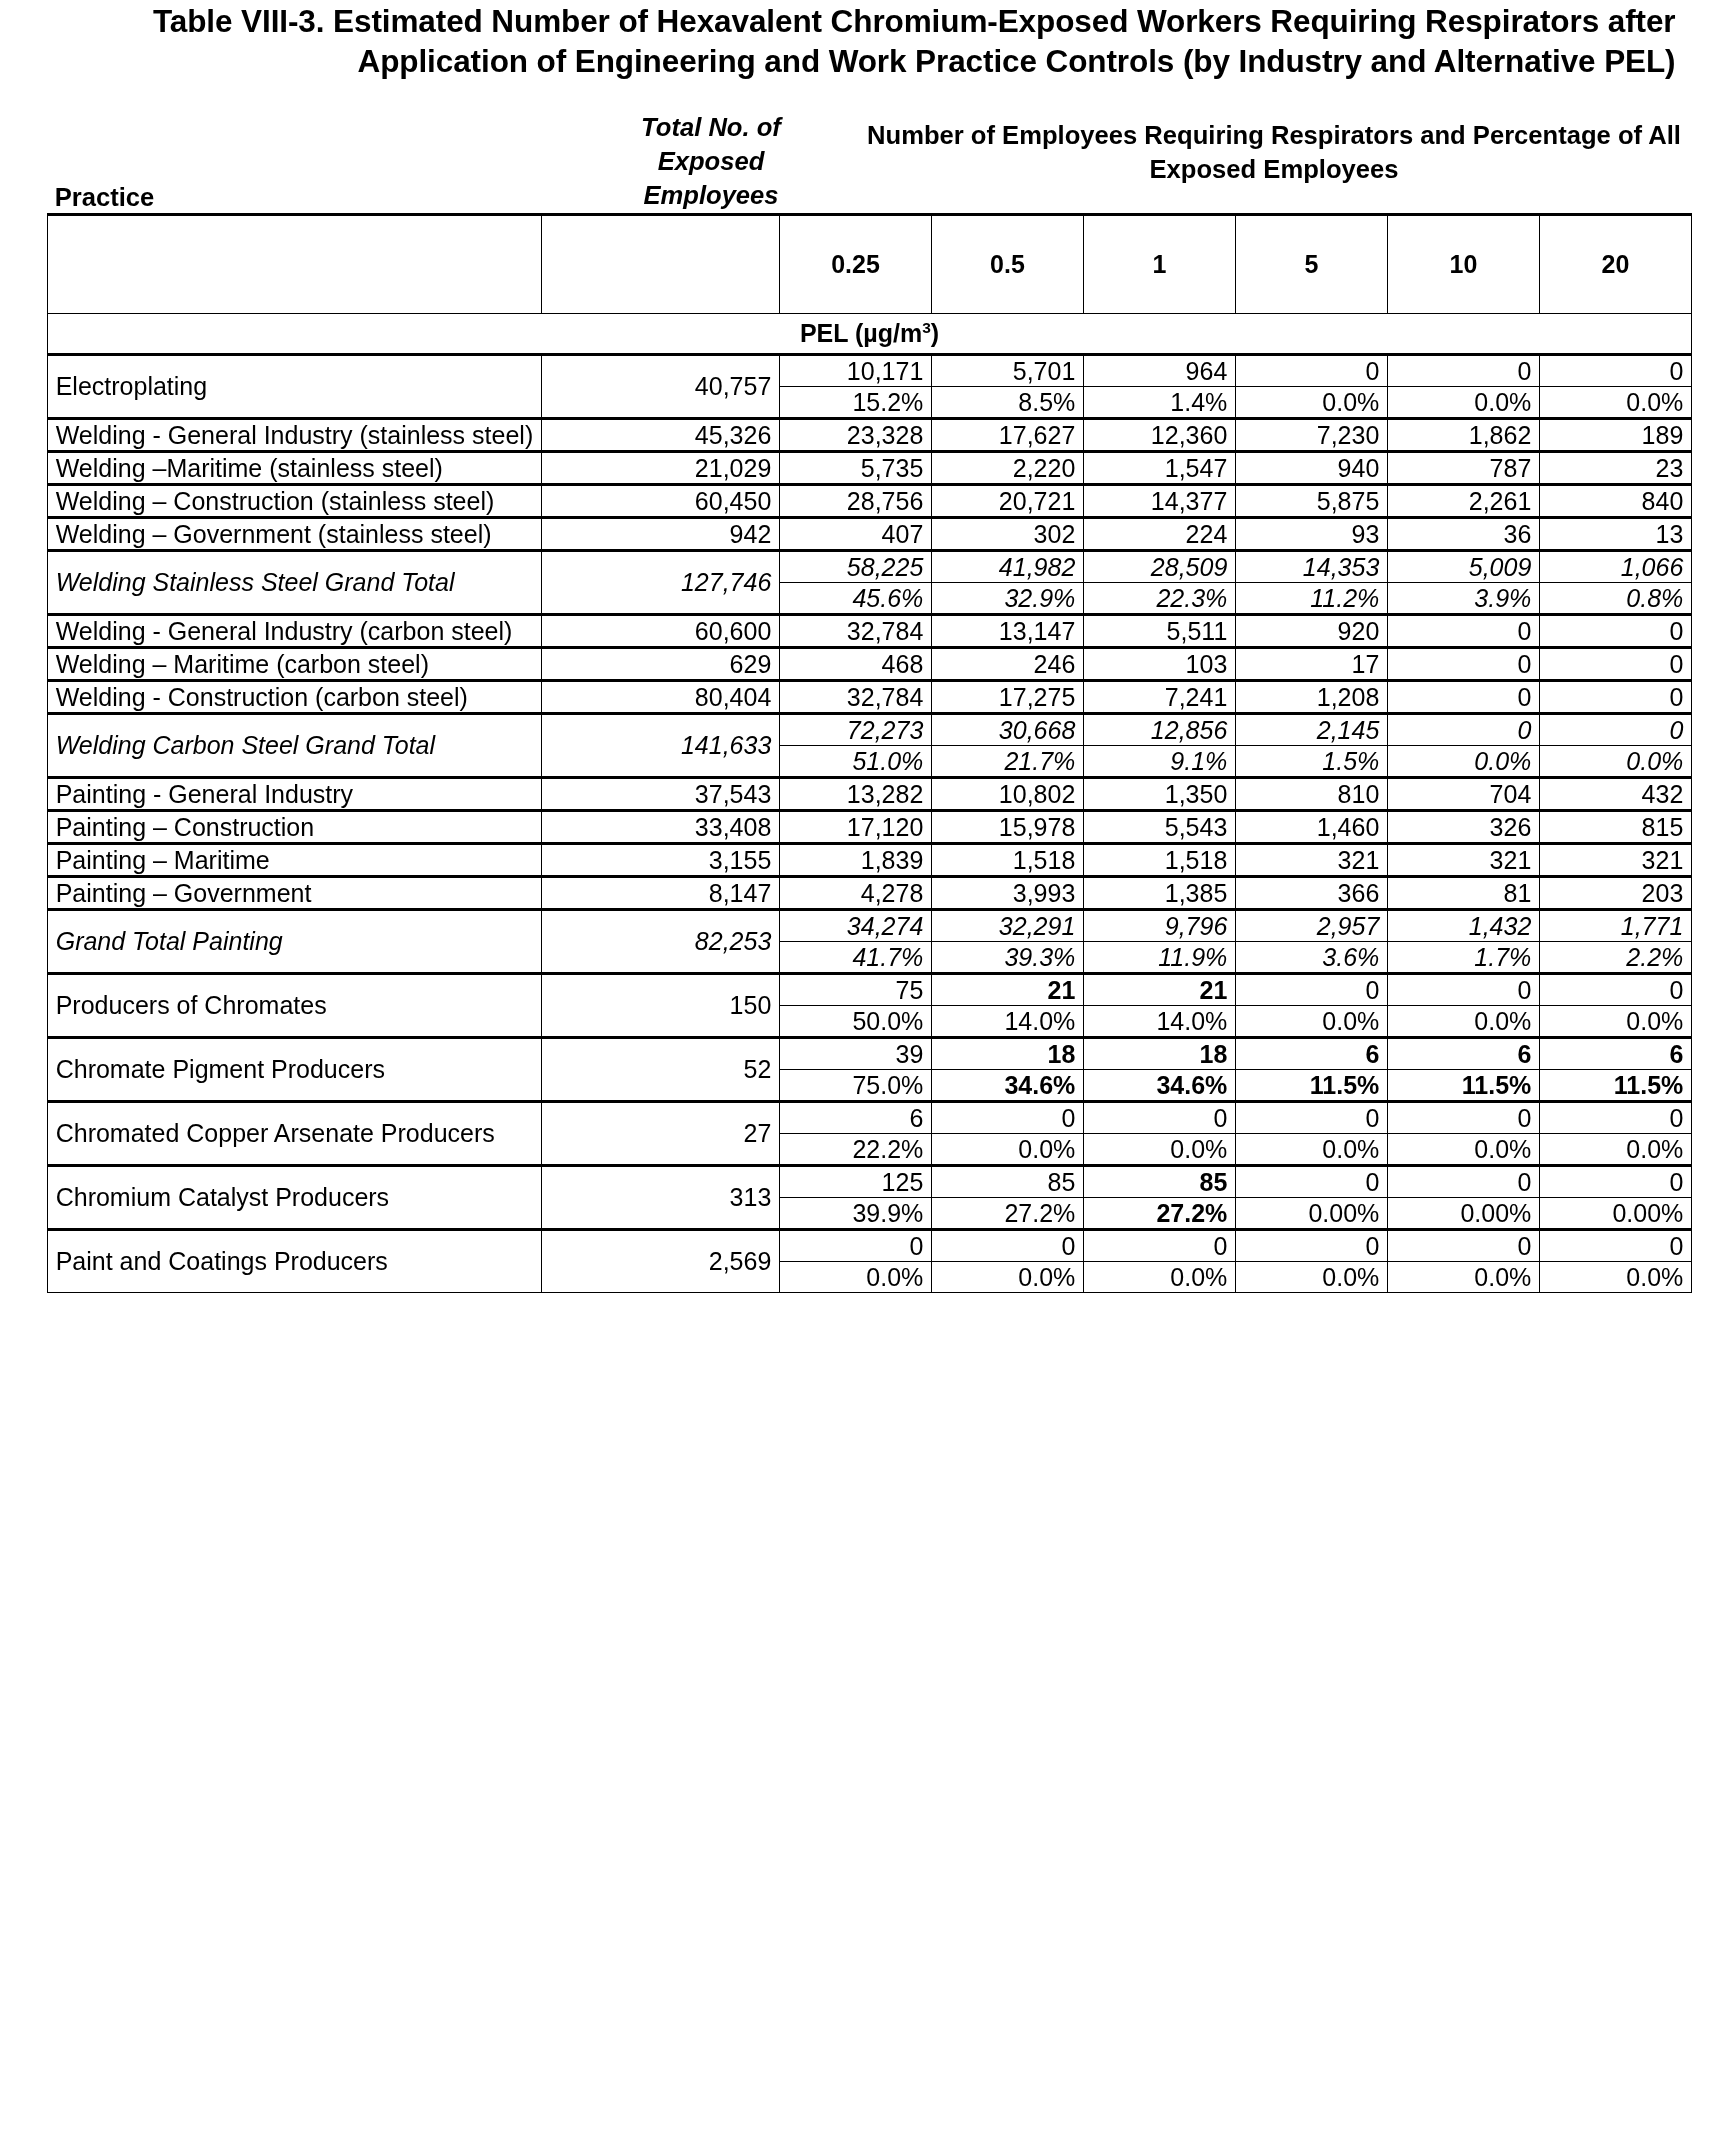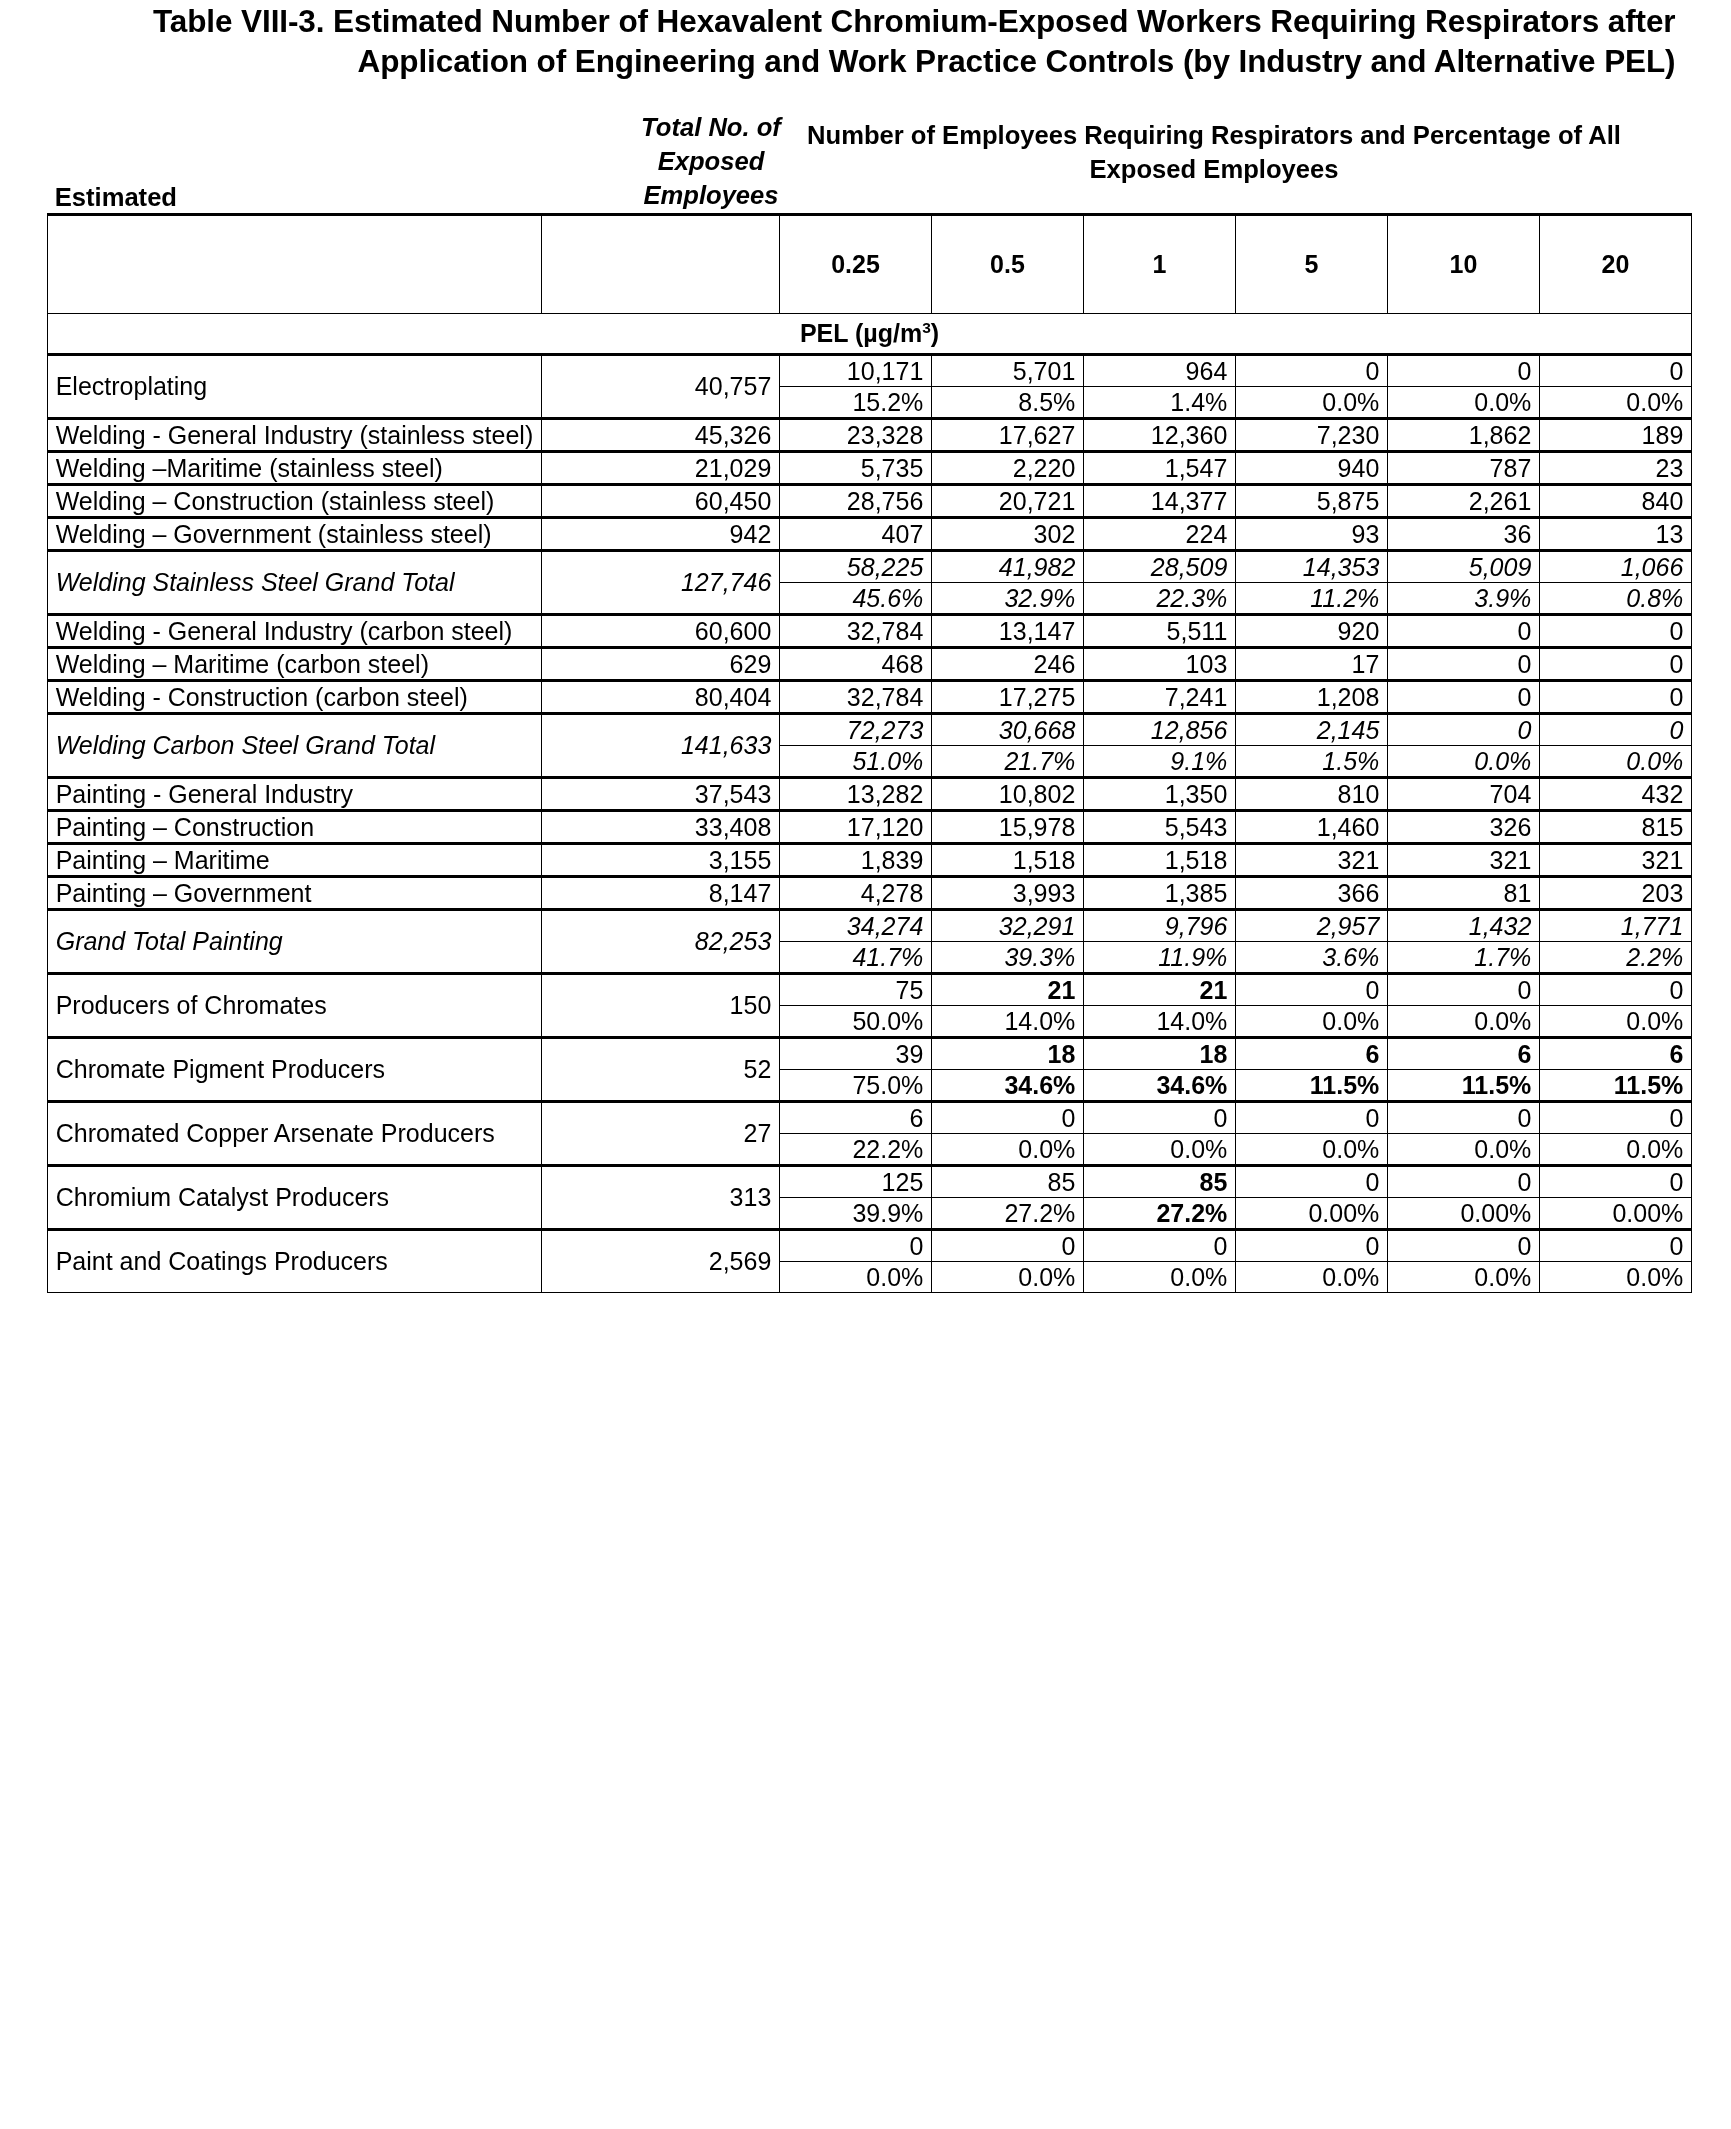--- a/index.html
+++ b/index.html
@@ -53,21 +53,21 @@
     width: 230px;
     bottom: 0.9px;
     text-align: center;
     font-weight: bold;
     font-size: 25.6px;
     line-height: 1.33;
     font-style: italic;
   }
   .hb-nums {
     position: absolute;
-    left: 740px;
+    left: 800px;
     width: 854px;
     bottom: 26.4px;
     text-align: center;
     font-weight: bold;
     font-size: 25.6px;
     line-height: 1.33;
   }
 
   
   table.grid {
@@ -113,21 +113,21 @@
   sup { font-size: 0.62em; vertical-align: super; line-height: 0; }
 </style>
 </head>
 <body>
 
 <div class="page">
 
   <div class="title">Table VIII-3. Estimated Number of Hexavalent Chromium-Exposed Workers Requiring Respirators after Application of Engineering and Work Practice Controls (by Industry and Alternative PEL)</div>
 
   <div class="headband">
-    <div class="hb-industry">Estimated</div>
+    <div class="hb-industry">Practice</div>
     <div class="hb-total">Total No. of Exposed Employees</div>
     <div class="hb-nums">Number of Employees Requiring Respirators and Percentage of All Exposed Employees</div>
   </div>
 
   <table class="grid">
     <colgroup>
       <col class="col-ind">
         <col class="col-tot">
       <col class="col-pel">
         <col class="col-pel">

